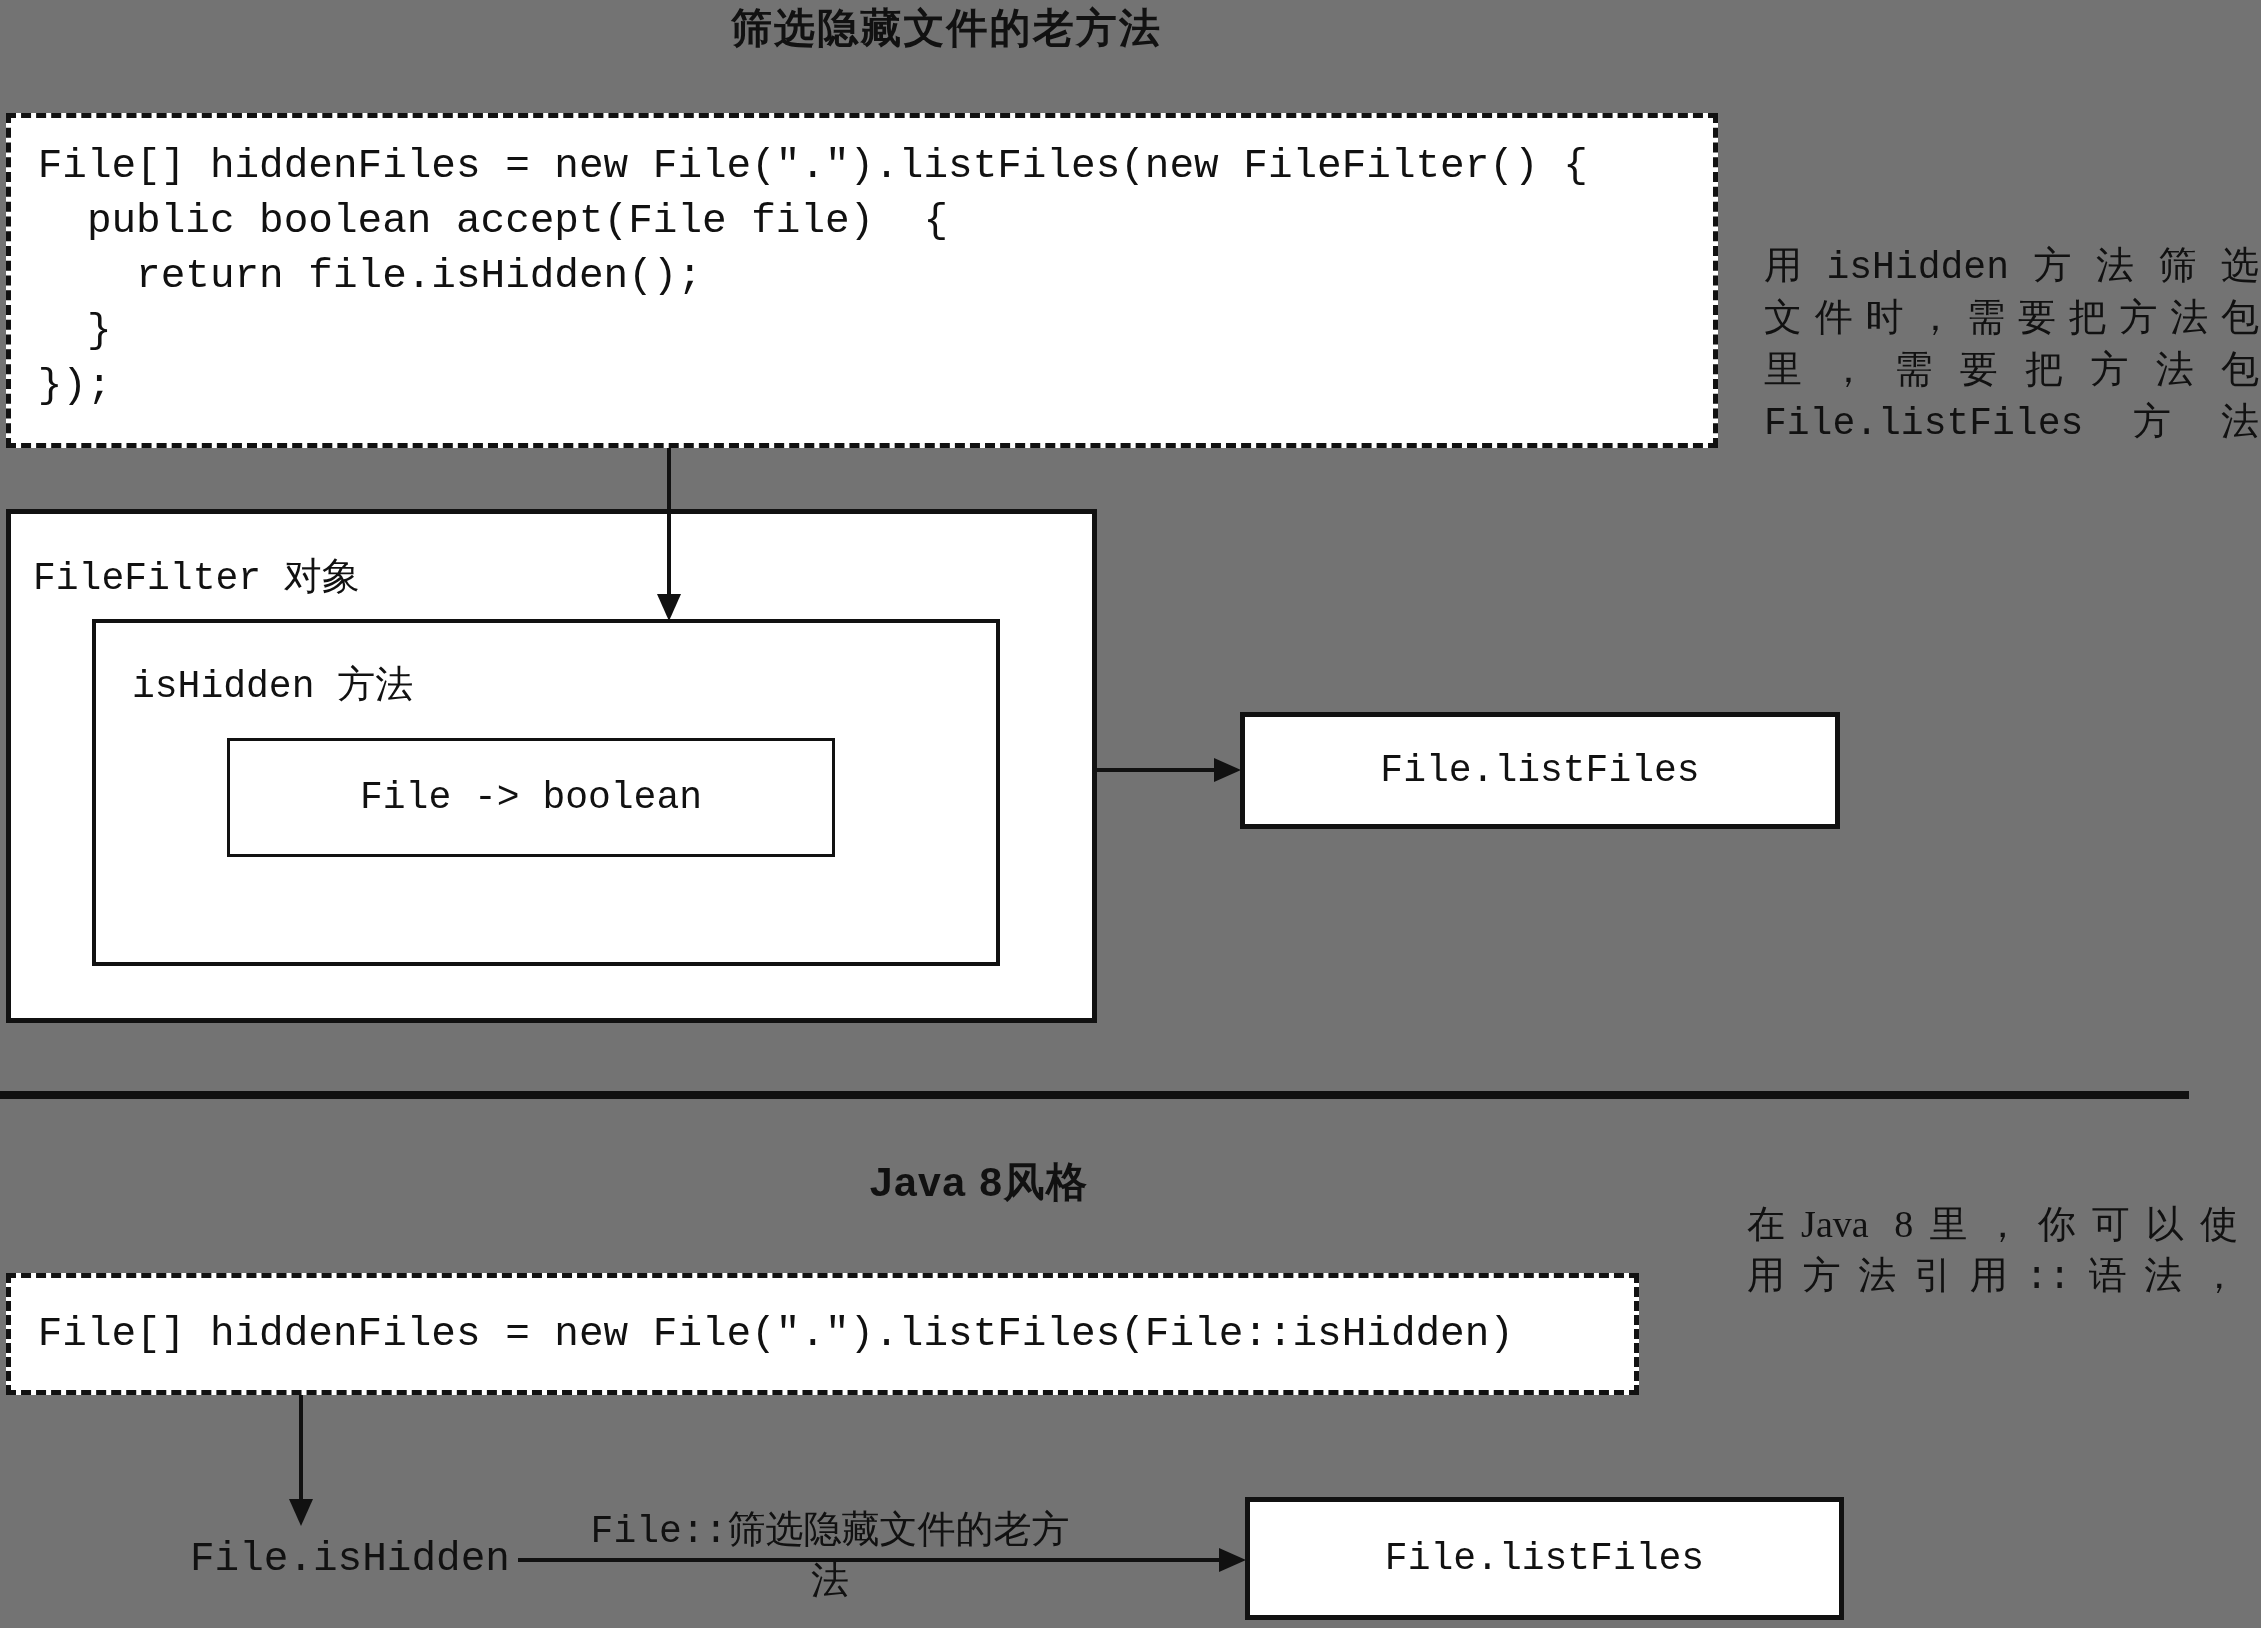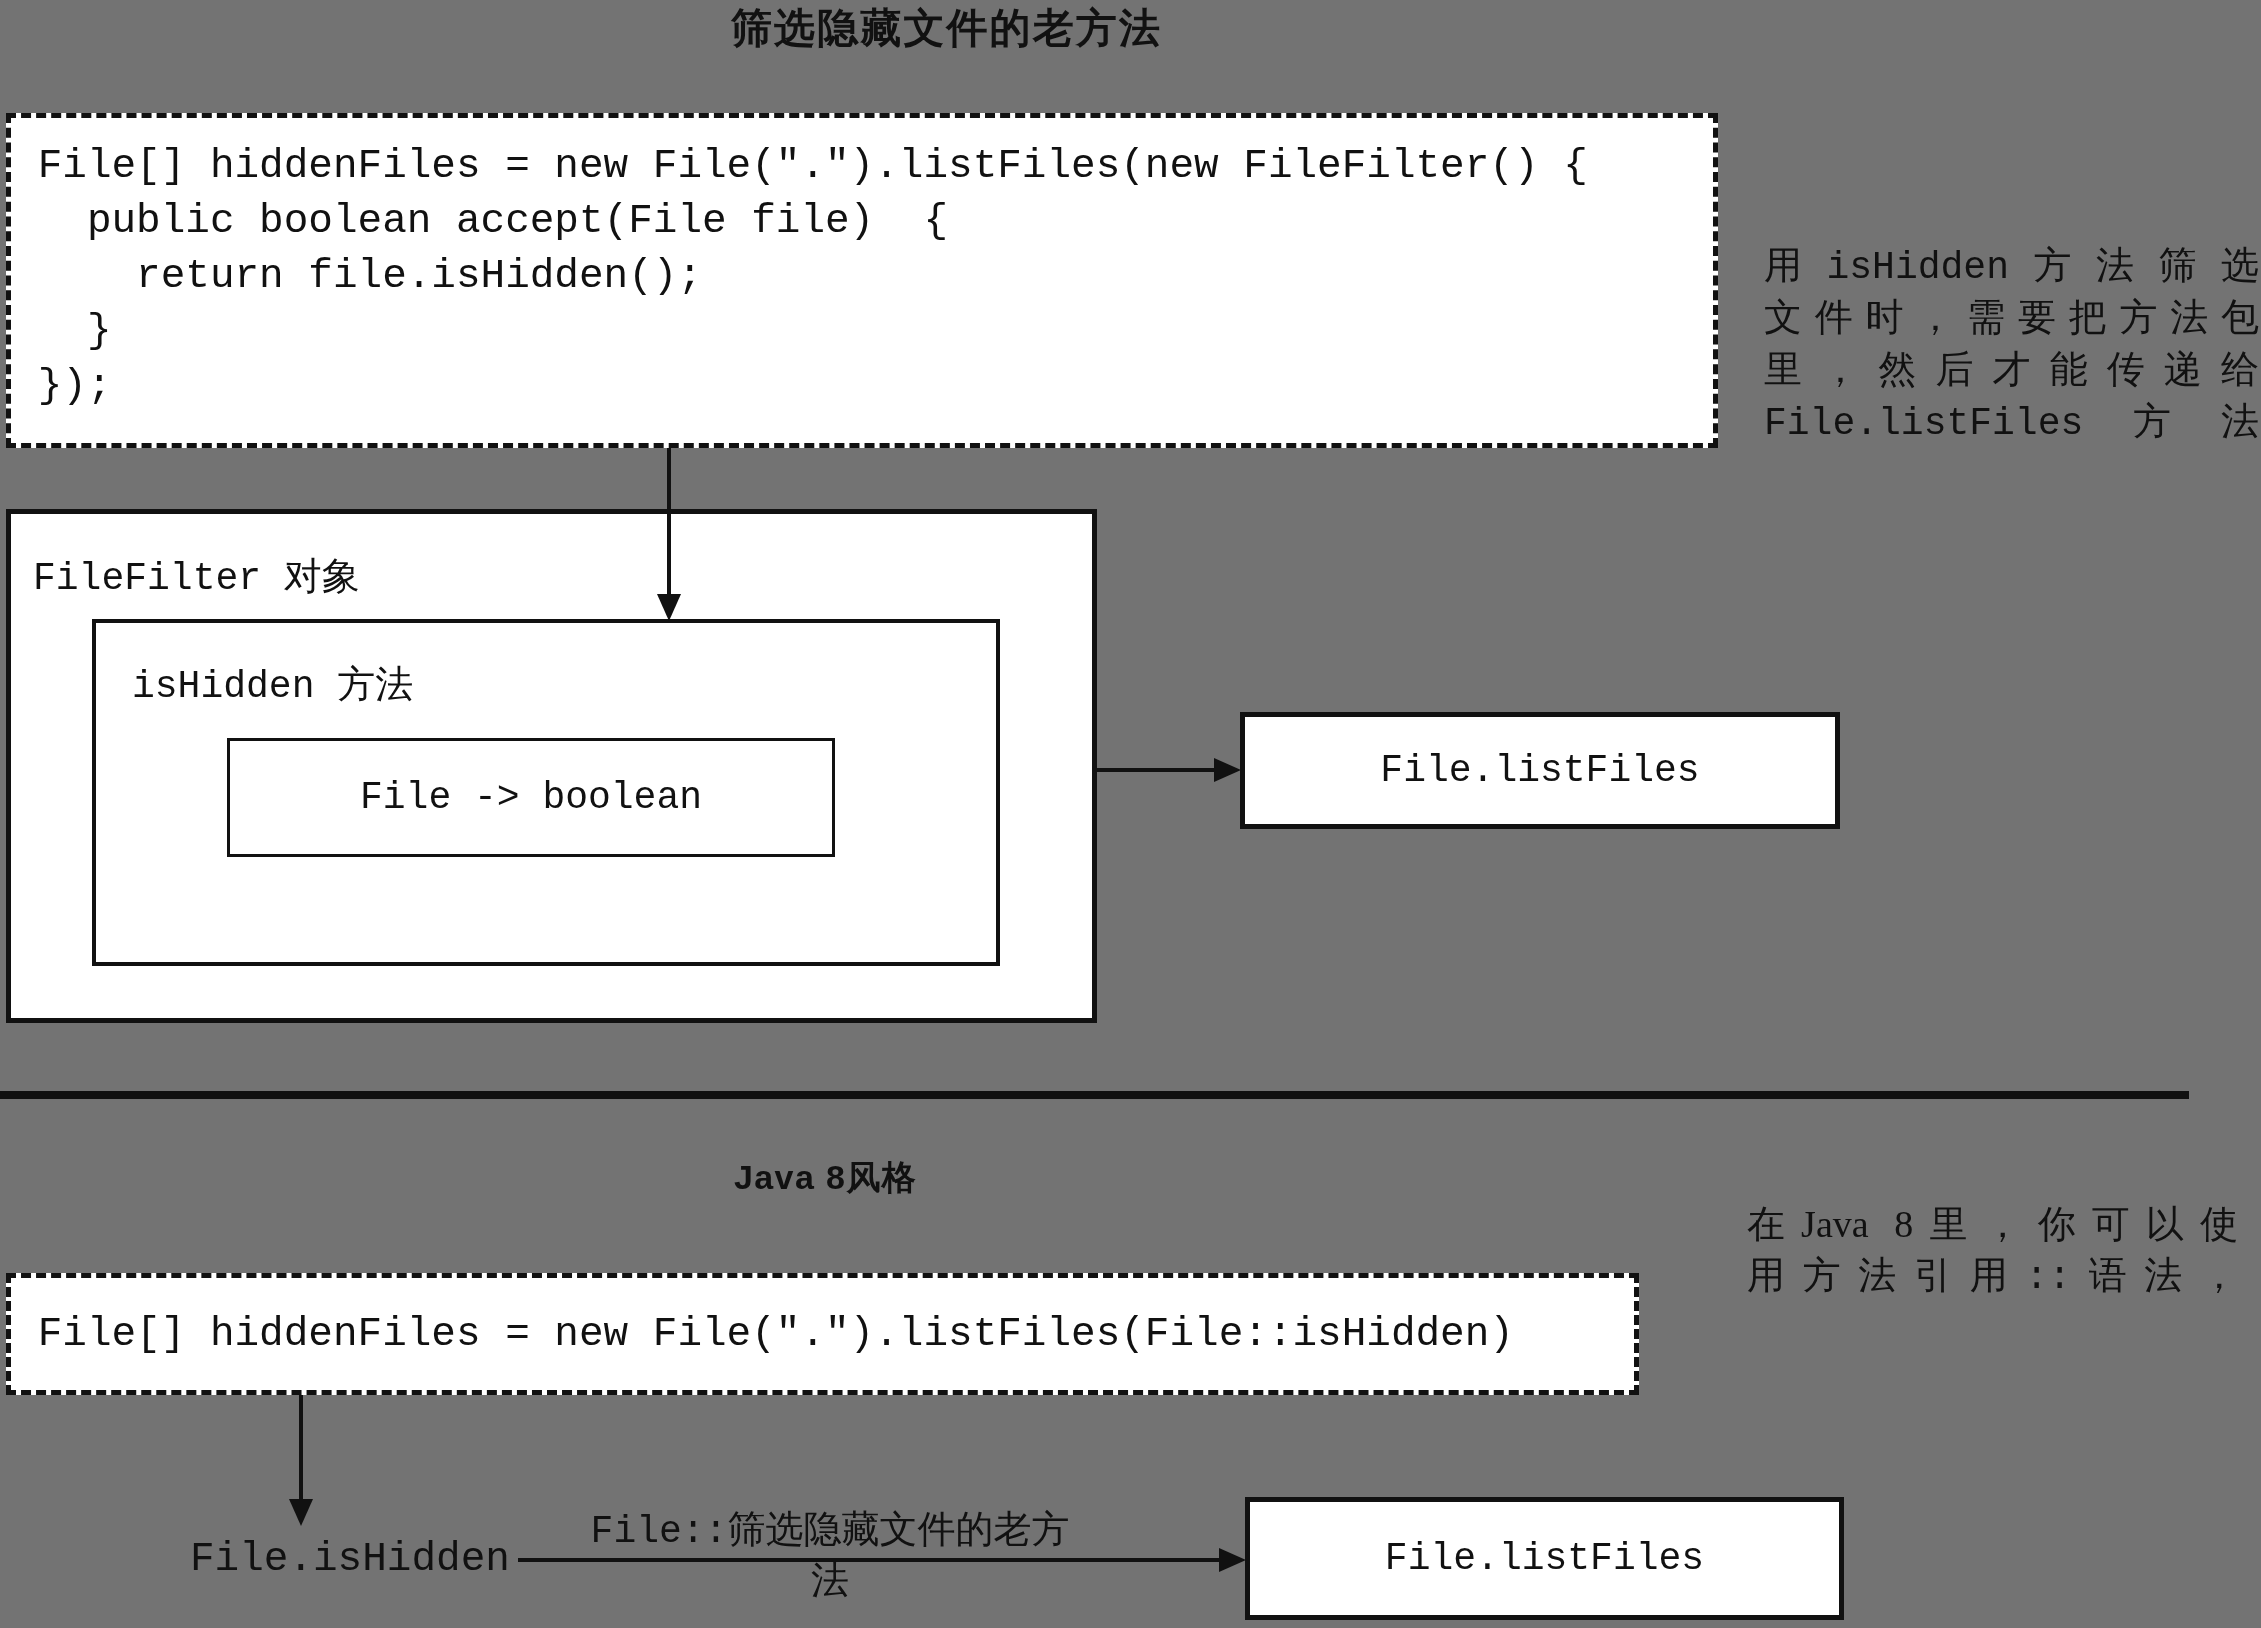--- a/index.html
+++ b/index.html
@@ -15,21 +15,21 @@
 
   
   .t-title  { font-family: "Liberation Sans", "DejaVu Sans", sans-serif; font-weight: 900; }
   .t-mono   { font-family: "Liberation Mono", "DejaVu Sans Mono", monospace; }
   
   .t-mixed  { font-family: "Liberation Mono", "DejaVu Sans Mono", serif; margin-top: 10px; }
   
   .t-serif  { font-family: "Liberation Serif", "DejaVu Serif", serif; }
 
   .title1 { left: 663px; top: 1.4px; width: 567px; font-size: 41px; letter-spacing: 2.1px; text-align: center; }
-  .title2 { left: 734px; top: 1155px; width: 426px; font-size: 34px; letter-spacing: 1.4px; }
+  .title2 { left: 766px; top: 1155px; width: 426px; font-size: 41px; letter-spacing: 1.4px; text-align: center; }
 
   .code-box {
     border: 5px dashed #111111;
     background: #ffffff;
     box-sizing: border-box;
   }
   #code-box-old { left: 5.7px; top: 113px; width: 1712px; height: 335px; padding: 21px 0 0 27px; }
   #code-box-new { left: 5.7px; top: 1273px; width: 1633px; height: 122px; }
 
   .code-line {
@@ -100,21 +100,21 @@
     <div class="code-line t-mono">File[] hiddenFiles = new File(".").listFiles(new FileFilter() {</div>
     <div class="code-line t-mono">  public boolean accept(File file)  {</div>
     <div class="code-line t-mono">    return file.isHidden();</div>
     <div class="code-line t-mono">  }</div>
     <div class="code-line t-mono">});</div>
   </div>
 
   <div class="abs annotation t-mixed" id="annotation-old">
     <div class="ln">用isHidden方法筛选</div>
     <div class="ln">文件时，需要把方法包</div>
-    <div class="ln">里，然后才能传递给</div>
+    <div class="ln">里，需要把方法包</div>
     <div class="ln">File.listFiles方法</div>
   </div>
 
   <div class="abs vline" id="arrow1-line"></div>
   <div class="abs head-down" id="arrow1-head"></div>
 
   <div class="abs solid-box" id="outer-box"></div>
   <div class="abs box-label t-mixed" id="filefilter-label">FileFilter 对象</div>
 
   <div class="abs solid-box" id="inner-box"></div>

